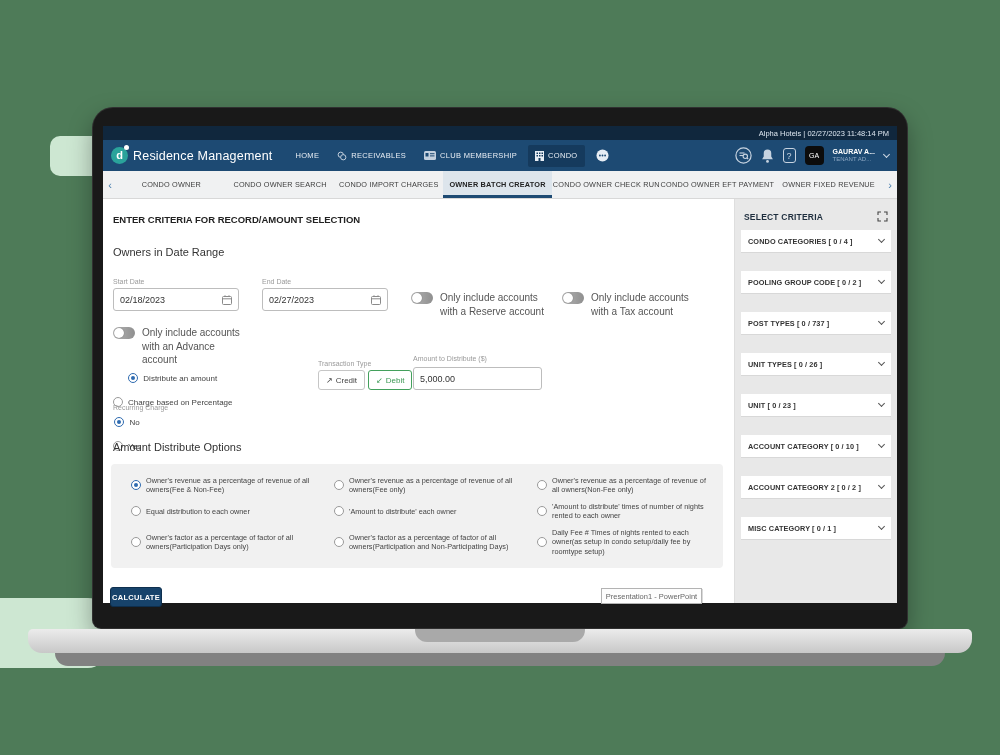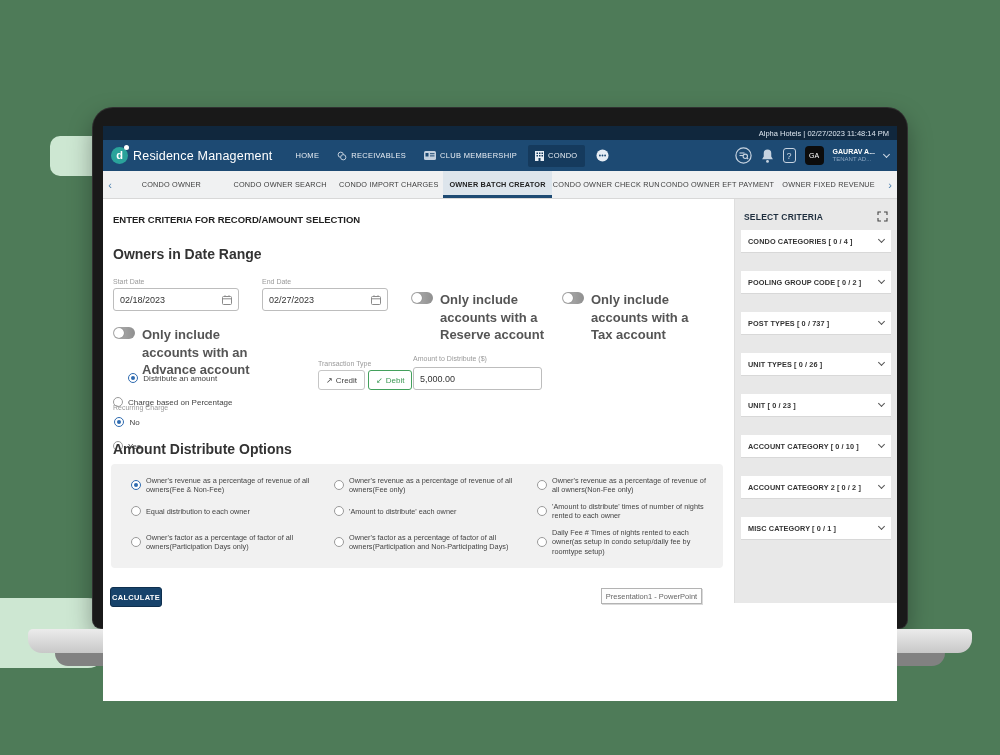--- a/index.html
+++ b/index.html
@@ -12,21 +12,21 @@
   
   .bezel { position:absolute; left:93px; top:108px; width:814px; height:520px; background:#191919;
            border-radius:20px 20px 8px 8px; box-shadow:0 0 0 1px #303030, 0 10px 24px rgba(0,0,0,.35); }
   .base { position:absolute; left:28px; top:629px; width:944px; height:24px;
           background:linear-gradient(#ececec,#c8c8c8); border-radius:5px 5px 14px 14px; }
   .base-notch { position:absolute; left:415px; top:629px; width:170px; height:13px; background:#a9a9a9;
           border-radius:0 0 12px 12px; }
   .base-shadow { position:absolute; left:55px; top:653px; width:890px; height:13px; background:#818181;
           border-radius:0 0 16px 16px; }
 
-  .screen { position:absolute; left:103px; top:126px; width:794px; height:575px; background:#fff; }
+  .screen { position:absolute; left:103px; top:126px; width:794px; height:477px; background:#fff; }
 
   
   .utilbar { height:14px; background:#10273d; color:#dde6f0; font-size:7.5px;
              display:flex; justify-content:flex-end; align-items:center; padding-right:8px; }
 
   
   .navbar { height:31px; background:#1d4a73; display:flex; align-items:center; color:#fff; padding:0 8px; }
   .logo { position:relative; width:17px; height:17px; border-radius:50%; background:#2aa39b;
           display:flex; align-items:center; justify-content:center; flex:0 0 auto; }
   .logo-d { color:#fff; font-size:11px; font-weight:bold; line-height:1; }
@@ -53,35 +53,35 @@
   .tab { flex:1; display:flex; align-items:center; justify-content:center; font-size:7.3px; color:#3d3d3d;
          letter-spacing:.2px; text-align:center; white-space:nowrap; }
   .tab.active { background:#dde5ec; box-shadow:inset 0 -3px 0 #1d4a73; font-weight:bold; color:#222; }
 
   
   .content { display:flex; height:404px; }
   .main { flex:1; background:#fff; position:relative; border-right:1px solid #dedede; }
   .sidebar { width:162px; background:#e8e8e8; padding:10px 6px 0 6px; }
 
   .h-crit { position:absolute; left:10px; top:15px; font-size:9.5px; font-weight:bold; color:#222; }
-  .h-range { position:absolute; left:10px; top:47px; font-size:14px; font-weight:bold; color:#333; }
+  .h-range { position:absolute; left:10px; top:47px; font-size:11px; font-weight:normal; color:#333; }
 
   .fld-label { position:absolute; font-size:7px; color:#9a9a9a; }
   .inputbox { position:absolute; height:23px; border:1px solid #bdbdbd; border-radius:3px; background:#fff;
               display:flex; align-items:center; }
   .inputbox input { border:none; outline:none; width:100%; font-size:9px; color:#333; padding:0 6px;
                     font-family:"Liberation Sans",sans-serif; background:transparent; }
   .cal { margin-right:6px; flex:0 0 auto; }
 
   .toggle-row { position:absolute; display:flex; gap:7px; }
   .toggle { width:22px; height:12px; border-radius:6px; background:linear-gradient(90deg,#b5b5b5,#8f8f8f);
             position:relative; flex:0 0 auto; margin-top:1px; }
   .toggle::after { content:''; position:absolute; left:1px; top:1px; width:10px; height:10px; background:#fff;
                    border-radius:50%; box-shadow:0 0 1px rgba(0,0,0,.5); }
-  .toggle-label { font-size:13px; color:#555; line-height:1.35; max-width:110px;font-weight:bold; }
+  .toggle-label { font-size:10px; color:#555; line-height:1.35; max-width:110px; }
 
   .radio { width:10px; height:10px; border:1px solid #9a9a9a; border-radius:50%; background:#fff; flex:0 0 auto; }
   .radio.sel { border-color:#2f6bb0; display:flex; align-items:center; justify-content:center; }
   .radio.sel::after { content:''; width:4px; height:4px; border-radius:50%; background:#2f6bb0; }
   .radio-opt { display:flex; align-items:center; gap:5px; font-size:8px; color:#444; }
 
   .row-radios { position:absolute; display:flex; gap:14px; align-items:center;flex-direction:column; }
 
   .seg { position:absolute; display:flex; gap:3px; }
   .seg-btn { height:20px; display:flex; align-items:center; gap:3px; padding:0 7px; border:1px solid #c6c6c6;

